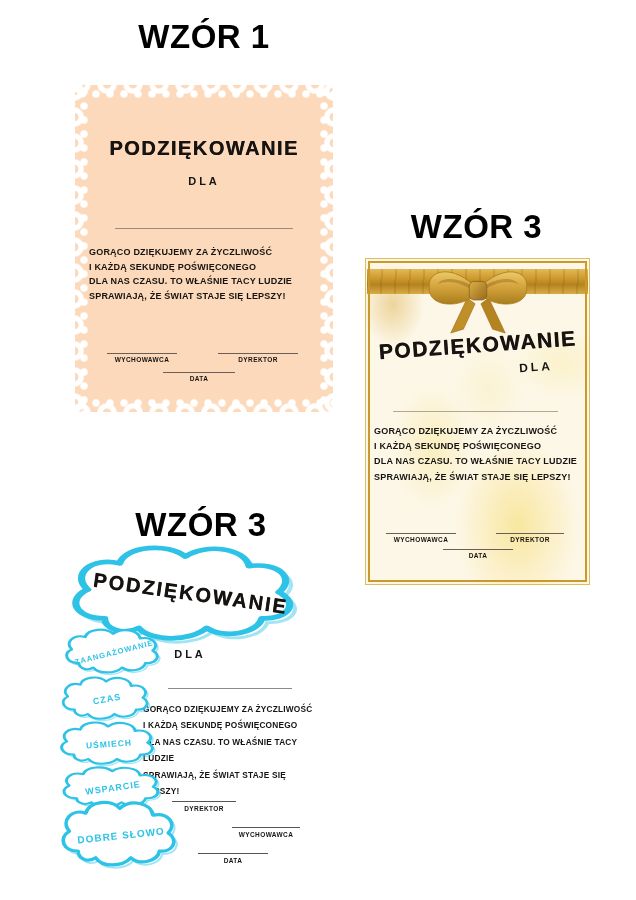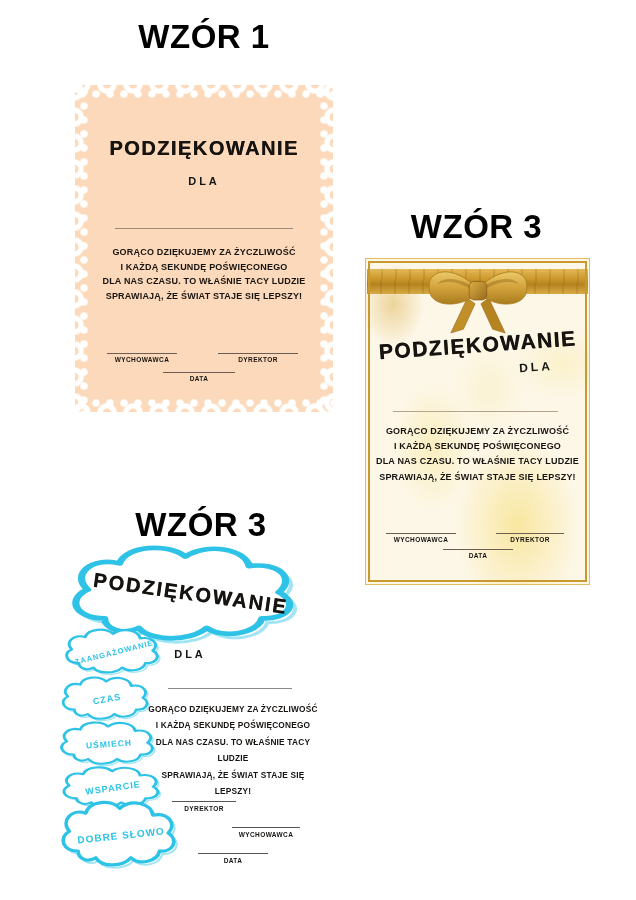--- a/index.html
+++ b/index.html
@@ -40,21 +40,21 @@
     text-shadow:0.4px 0.4px 0 #161311;
   }
   .cert1 .cert-title{top:52px;font-size:20px;}
   .cert-dla{
     position:absolute;text-align:center;font-weight:bold;letter-spacing:3px;font-size:11px;
   }
   .cert1 .cert-dla{left:0;right:0;top:90px;}
   .name-line{position:absolute;border-top:1px solid #9b8b7e;height:0;}
   .cert1 .name-line{top:143px;left:40px;width:178px;}
   .body-text{
-    position:absolute;text-align:center;font-weight:bold;white-space:pre-line;
+    position:absolute;text-align:left;font-weight:bold;white-space:pre-line;
     font-size:9px;letter-spacing:0.2px;color:#161311;
   }
   .cert1 .body-text{top:160px;left:14px;width:230px;line-height:14.6px;}
   .sig-line{position:absolute;border-top:1px solid #6b5f55;height:0;}
   .sig-label{
     position:absolute;text-align:center;font-weight:bold;font-size:6.5px;
     letter-spacing:0.4px;color:#161311;
   }
   
   .cert2{

